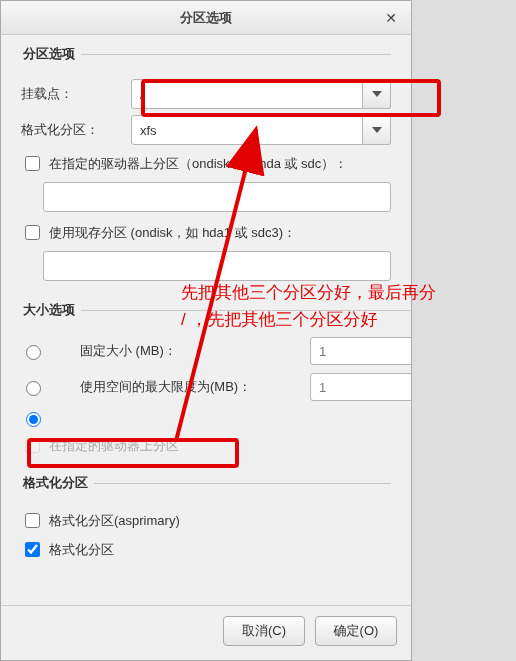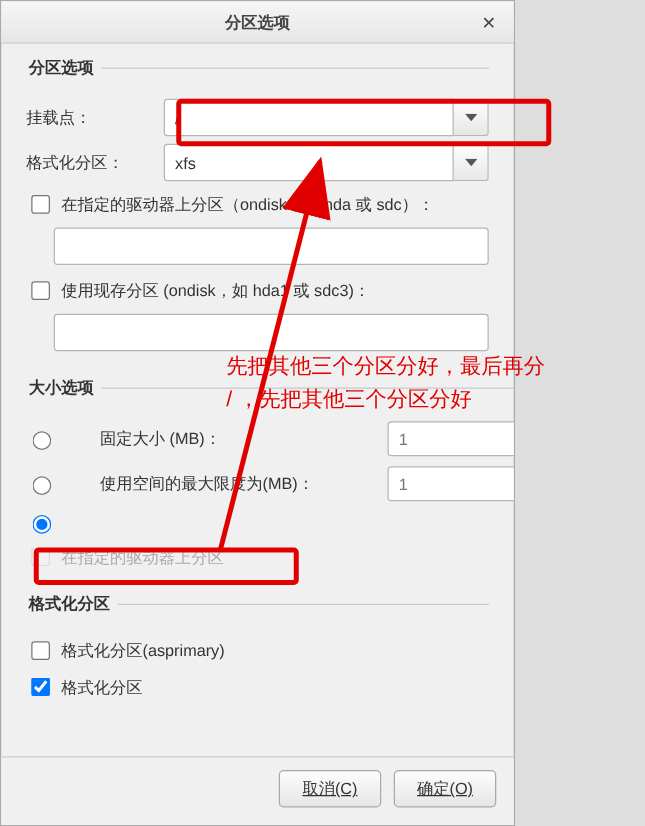--- a/index.html
+++ b/index.html
@@ -160,21 +160,20 @@
   .disabled { color: #aaa; }
   .disabled input { opacity: 0.6; }
   .footer {
     margin-top: auto;
     padding: 10px 14px 14px 0;
     border-top: 1px solid #ccc;
     display: flex;
     justify-content: flex-end;
     gap: 10px;
     background: #f0f0f0;
-    text-decoration: underline;
   }
   .btn-std {
     min-width: 82px;
     height: 30px;
     border: 1px solid #a9a9a9;
     background: linear-gradient(#fdfdfd,#e6e6e6);
     border-radius: 4px;
     font-size: 13px;
     color: #333;
     cursor: pointer;

